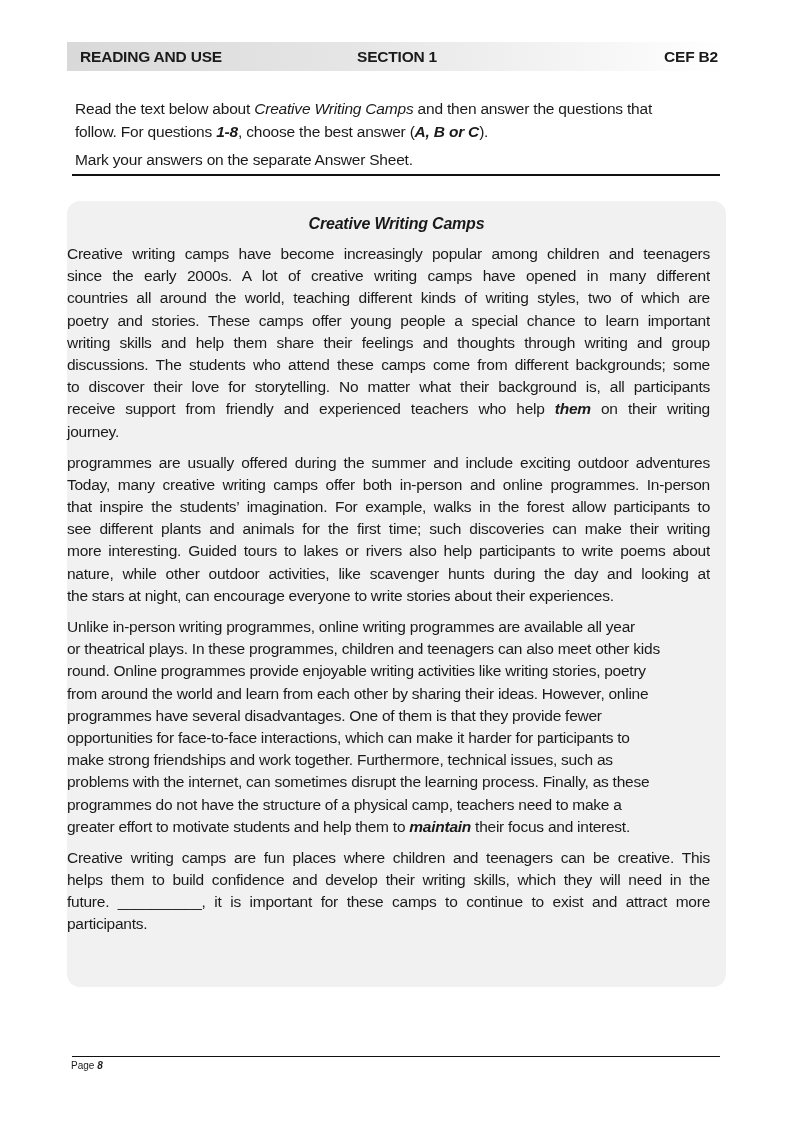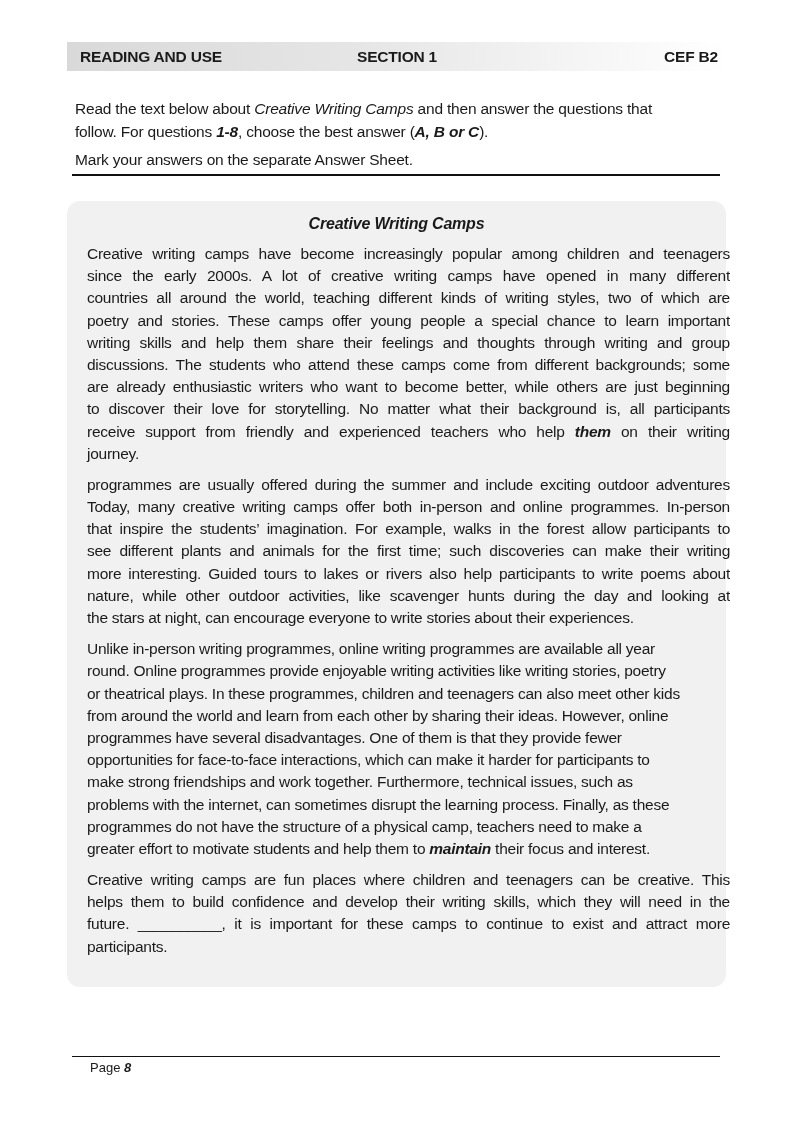--- a/index.html
+++ b/index.html
@@ -15,29 +15,29 @@
 
   .instructions { position:absolute; left:75px; top:98px; width:645px; font-size:15.5px; line-height:22.5px; letter-spacing:-0.2px; }
   .instructions p { margin:0; }
   .instructions p.gap { margin-top:6px; }
   .rule { position:absolute; left:72px; top:174px; width:648px; height:2px; background:#111; }
 
   .panel { position:absolute; left:67px; top:201px; width:659px; height:786px;
            background:#f1f1f1; border-radius:13px; }
   .panel-title { position:absolute; left:0; top:14px; width:100%; text-align:center;
            font-size:16px; font-weight:bold; font-style:italic; letter-spacing:-0.2px; }
-  .passage { position:absolute; left:20px; top:42px; width:643px; font-size:15.5px; letter-spacing:-0.25px; }
+  .passage { position:absolute; left:0; top:42px; width:643px; font-size:15.5px; letter-spacing:-0.25px; }
   .para { margin:0 0 9px 0; }
   .line { display:block; height:22.2px; line-height:22.2px; white-space:nowrap; }
   .line.j { text-align:justify; text-align-last:justify; white-space:normal; overflow:hidden; }
   .line.l { text-align:left; }
   b { font-weight:bold;font-style:italic; }
 
   .footer-rule { position:absolute; left:72px; top:1056px; width:648px; height:1px; background:#111; }
-  .footer { position:absolute; left:90px; top:1060px; font-size:13px; }
+  .footer { position:absolute; left:71px; top:1060px; font-size:10px; }
 </style>
 </head>
 <body>
 
 <div class="header-bar">
   <span class="hdr-left">READING AND USE</span>
   <span class="hdr-center">SECTION 1</span>
   <span class="hdr-right">CEF B2</span>
 </div>
 
@@ -51,38 +51,37 @@
 <div class="panel">
   <div class="panel-title">Creative Writing Camps</div>
   <div class="passage">
     <div class="para">
       <span class="line j">Creative writing camps have become increasingly popular among children and teenagers</span>
       <span class="line j">since the early 2000s. A lot of creative writing camps have opened in many different</span>
       <span class="line j">countries all around the world, teaching different kinds of writing styles, two of which are</span>
       <span class="line j">poetry and stories. These camps offer young people a special chance to learn important</span>
       <span class="line j">writing skills and help them share their feelings and thoughts through writing and group</span>
       <span class="line j">discussions. The students who attend these camps come from different backgrounds; some</span>
-      <span class="line j">are already enthusiastic writers who want to become better, while others are just beginning</span>
       <span class="line j">to discover their love for storytelling. No matter what their background is, all participants</span>
       <span class="line j"><span>receive support from friendly and experienced teachers who help</span> <b>them</b> <span>on their writing</span></span>
       <span class="line l">journey.</span>
     </div>
     <div class="para">
       <span class="line j">programmes are usually offered during the summer and include exciting outdoor adventures</span>
       <span class="line j">Today, many creative writing camps offer both in-person and online programmes.  In-person</span>
       <span class="line j">that inspire the students’ imagination. For example, walks in the forest allow participants to</span>
       <span class="line j">see different plants and animals for the first time; such discoveries can make their writing</span>
       <span class="line j">more interesting. Guided tours to lakes or rivers also help participants to write poems about</span>
       <span class="line j">nature, while other outdoor activities, like scavenger hunts during the day and looking at</span>
       <span class="line l">the stars at night, can encourage everyone to write stories about their experiences.</span>
     </div>
     <div class="para">
       <span class="line l">Unlike in-person writing programmes, online writing programmes are available all year</span>
+      <span class="line l">or theatrical plays. In these programmes, children and teenagers can also meet other kids</span>
       <span class="line l">round. Online programmes provide enjoyable writing activities like writing stories, poetry</span>
-      <span class="line l">or theatrical plays. In these programmes, children and teenagers can also meet other kids</span>
       <span class="line l">from around the world and learn from each other by sharing their ideas. However, online</span>
       <span class="line l">programmes have several disadvantages. One of them is that they provide fewer</span>
       <span class="line l">opportunities for face-to-face interactions, which can make it harder for participants to</span>
       <span class="line l">make strong friendships and work together. Furthermore, technical issues, such as</span>
       <span class="line l">problems with the internet, can sometimes disrupt the learning process. Finally, as these</span>
       <span class="line l">programmes do not have the structure of a physical camp, teachers need to make a</span>
       <span class="line l"><span>greater effort to motivate students and help them to </span><b>maintain</b><span> their focus and interest.</span></span>
     </div>
     <div class="para">
       <span class="line j">Creative writing camps are fun places where children and teenagers can be creative. This</span>

